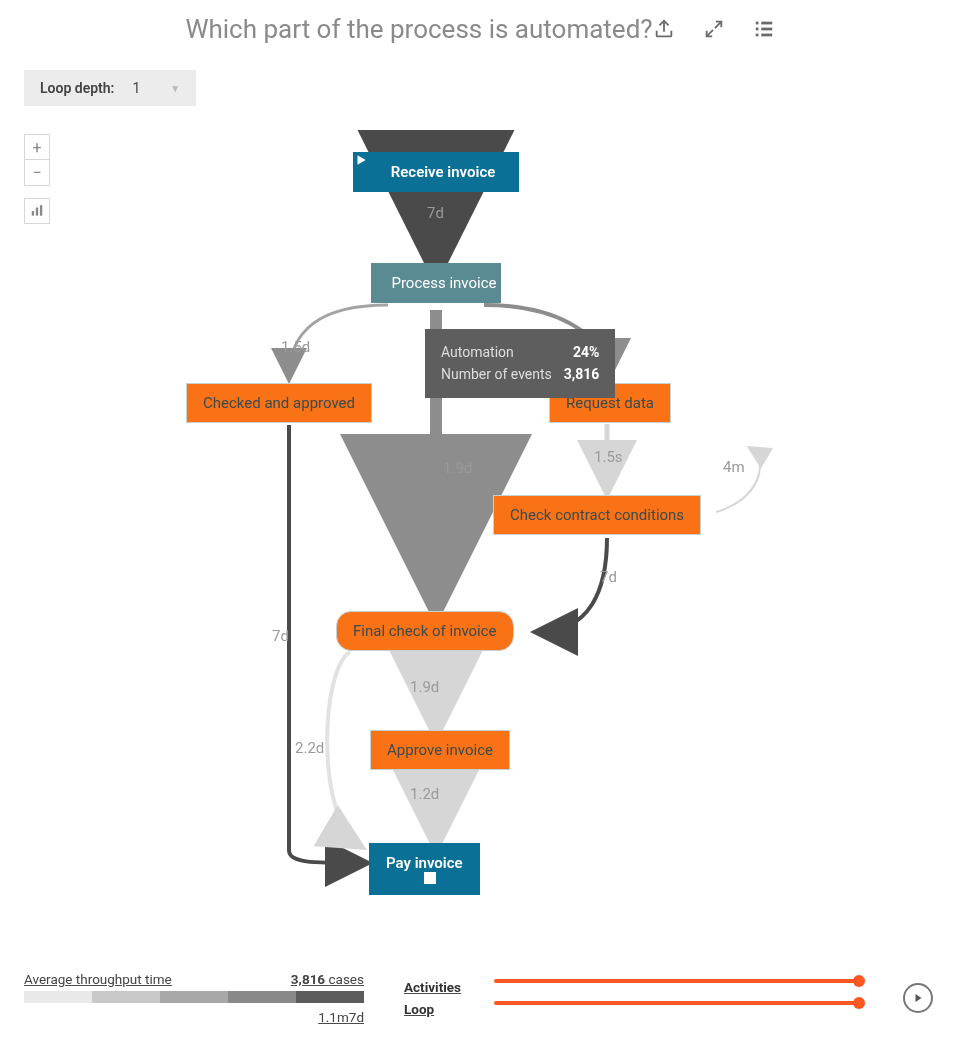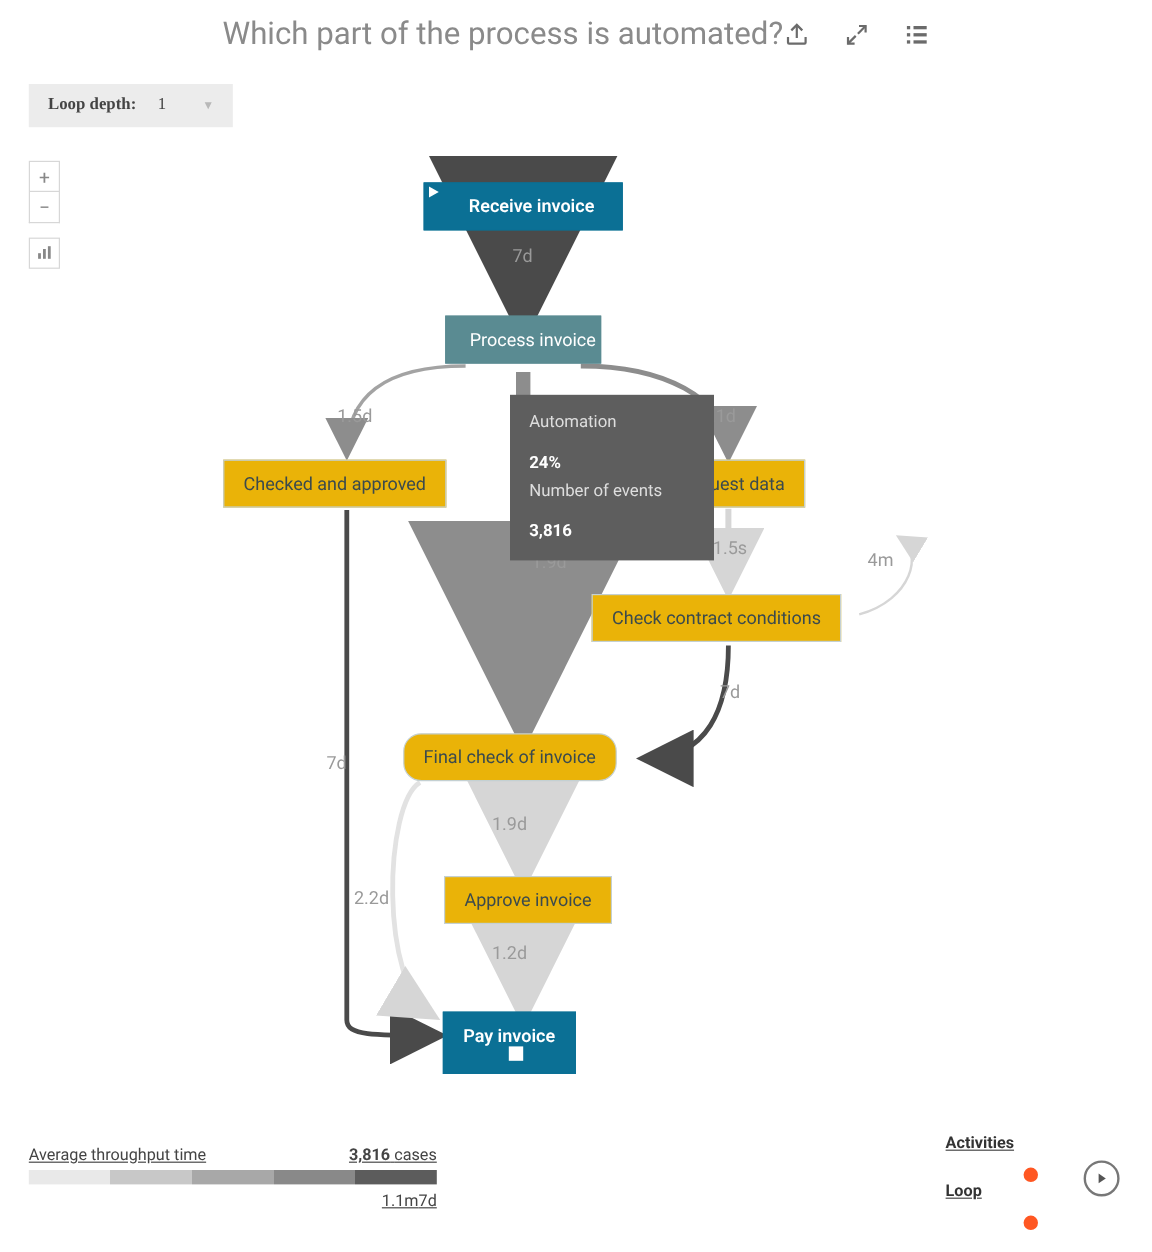--- a/index.html
+++ b/index.html
@@ -27,21 +27,21 @@
   }
   .header-icons { display: flex; gap: 28px; align-items: center; }
   .hicon { width: 22px; height: 22px; color: #6b6b6b; cursor: pointer; }
   .hicon svg { width: 100%; height: 100%; }
 
   
   .subrow { padding: 16px 24px 8px 24px; }
   .loop-depth {
     display: inline-flex; align-items: center; gap: 18px;
     background: #ececec; padding: 10px 16px;
-    font-size: 14px; color: #444; cursor: pointer; font-family: Liberation Serif, serif;
+    font-size: 14px; color: #444; cursor: pointer;
   }
   .loop-depth .lbl { font-weight: 600; }
   .loop-depth .caret { font-size: 10px; color: #b8b8b8; margin-left: 12px; }
 
   
   .side-tools {
     position: absolute;
     left: 24px; top: 134px;
     width: 26px;
     display: flex; flex-direction: column; gap: 0;
@@ -63,21 +63,21 @@
   .canvas {
     position: absolute;
     left: 0; top: 130px;
     width: 960px;
     height: 760px;
   }
   .canvas svg { position: absolute; left: 0; top: 0; }
 
   .node {
     position: absolute;
-    background: #eab308;
+    background: #f97316;
     border: 1px solid #c4d0d2;
     color: #3b4a4d;
     font-size: 15px;
     display: flex; align-items: center; justify-content: center;
     padding: 10px 16px;
     white-space: nowrap;
   }
   .node.start, .node.end {
     background: #0b7095;
     border-color: #0b7095;
@@ -102,21 +102,21 @@
   
   .tooltip {
     position: absolute;
     background: #5e5e5e;
     color: #dedede;
     font-size: 14px;
     padding: 12px 16px;
     line-height: 1.6;
     min-width: 170px;
   }
-  .tooltip .trow { display: flex; justify-content: space-between; gap: 12px; flex-direction: column; }
+  .tooltip .trow { display: flex; justify-content: space-between; gap: 12px; }
   .tooltip .trow .v { font-weight: 700; color: #fff; }
 
   
   .footer {
     position: absolute;
     left: 0; bottom: 0;
     width: 960px;
     padding: 0 24px 18px 24px;
   }
   .footer-row { display: flex; gap: 40px; align-items: center; text-decoration: underline; }
@@ -126,21 +126,21 @@
     font-size: 13.5px; color: #444; margin-bottom: 4px;
   }
   .legend-head .right b { font-weight: 700; }
   .grad {
     height: 12px;
     background: linear-gradient(to right,#e9e9e9 0%,#e9e9e9 20%,#c8c8c8 20%,#c8c8c8 40%,#a8a8a8 40%,#a8a8a8 60%,#898989 60%,#898989 80%,#5c5c5c 80%,#5c5c5c 100%);
   }
   .legend-foot { display: flex; justify-content: flex-end; font-size: 13.5px; color: #444; margin-top: 6px; }
 
   .sliders { flex: 1; }
-  .srow { display: flex; align-items: flex-end; gap: 18px; margin: 6px 0; flex-direction: column; }
+  .srow { display: flex; align-items: flex-start; gap: 18px; margin: 6px 0; }
   .srow .slabel { font-size: 13.5px; font-weight: 700; color: #333; width: 72px; }
   .slider {
     flex: 1; height: 4px; background: #ff5722; position: relative; border-radius: 2px; cursor: pointer;
   }
   .slider .dot {
     position: absolute; right: -5px; top: 50%; transform: translateY(-50%);
     width: 12px; height: 12px; border-radius: 50%; background: #ff5722;
   }
   .playwrap { width: 36px; display:flex; align-items:center; justify-content:center;}
   .playcircle {

